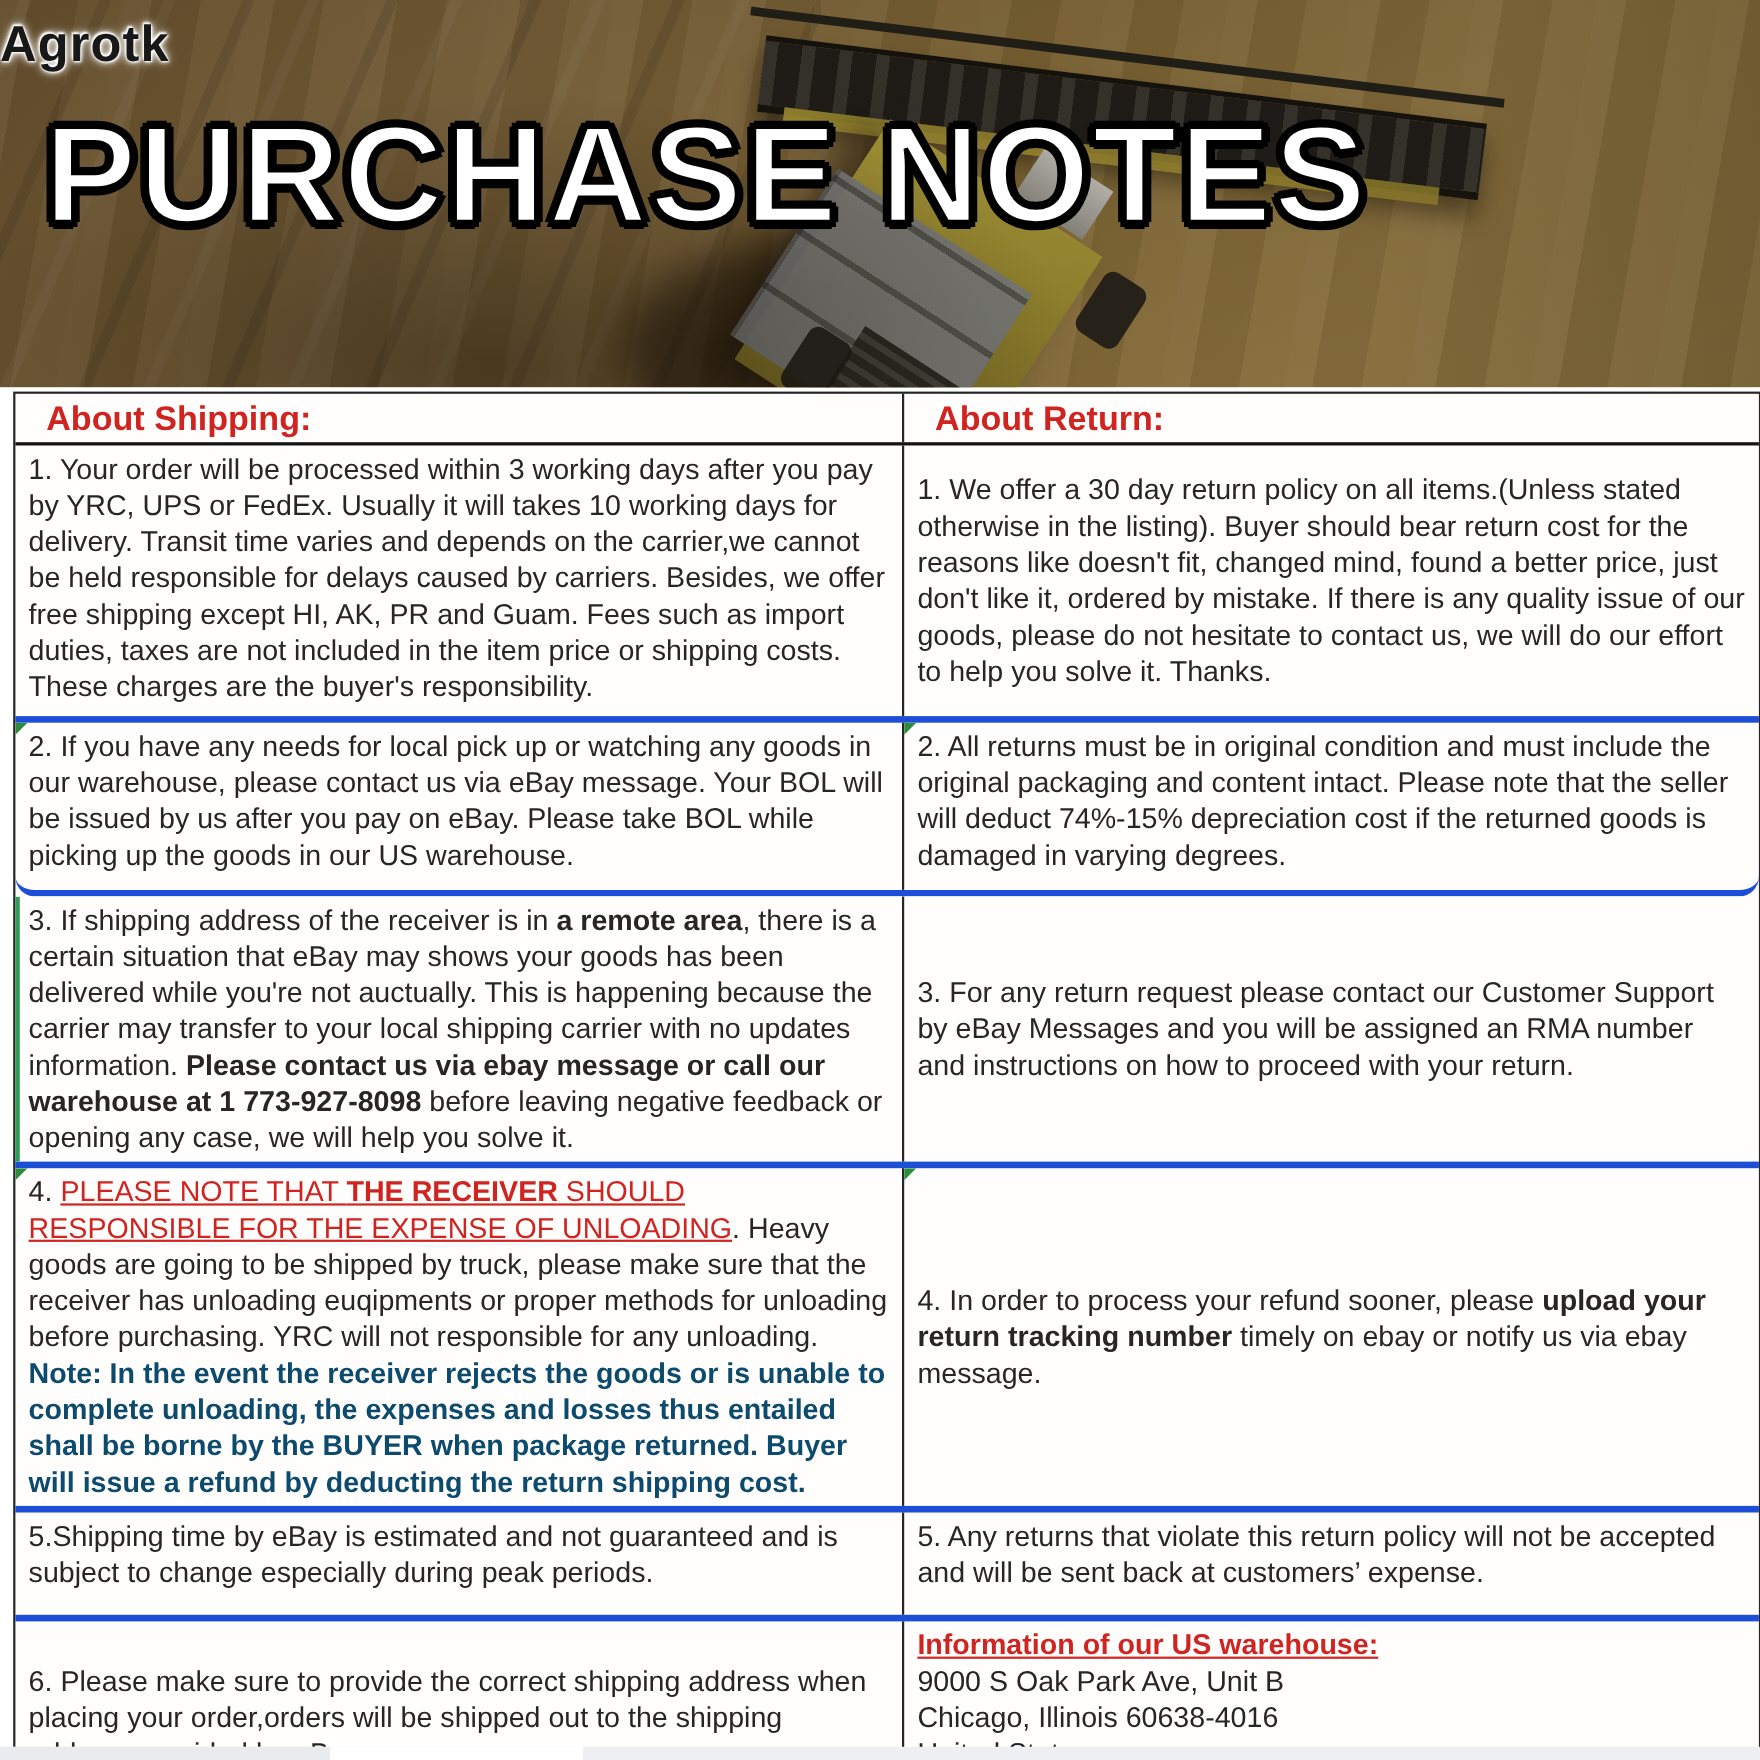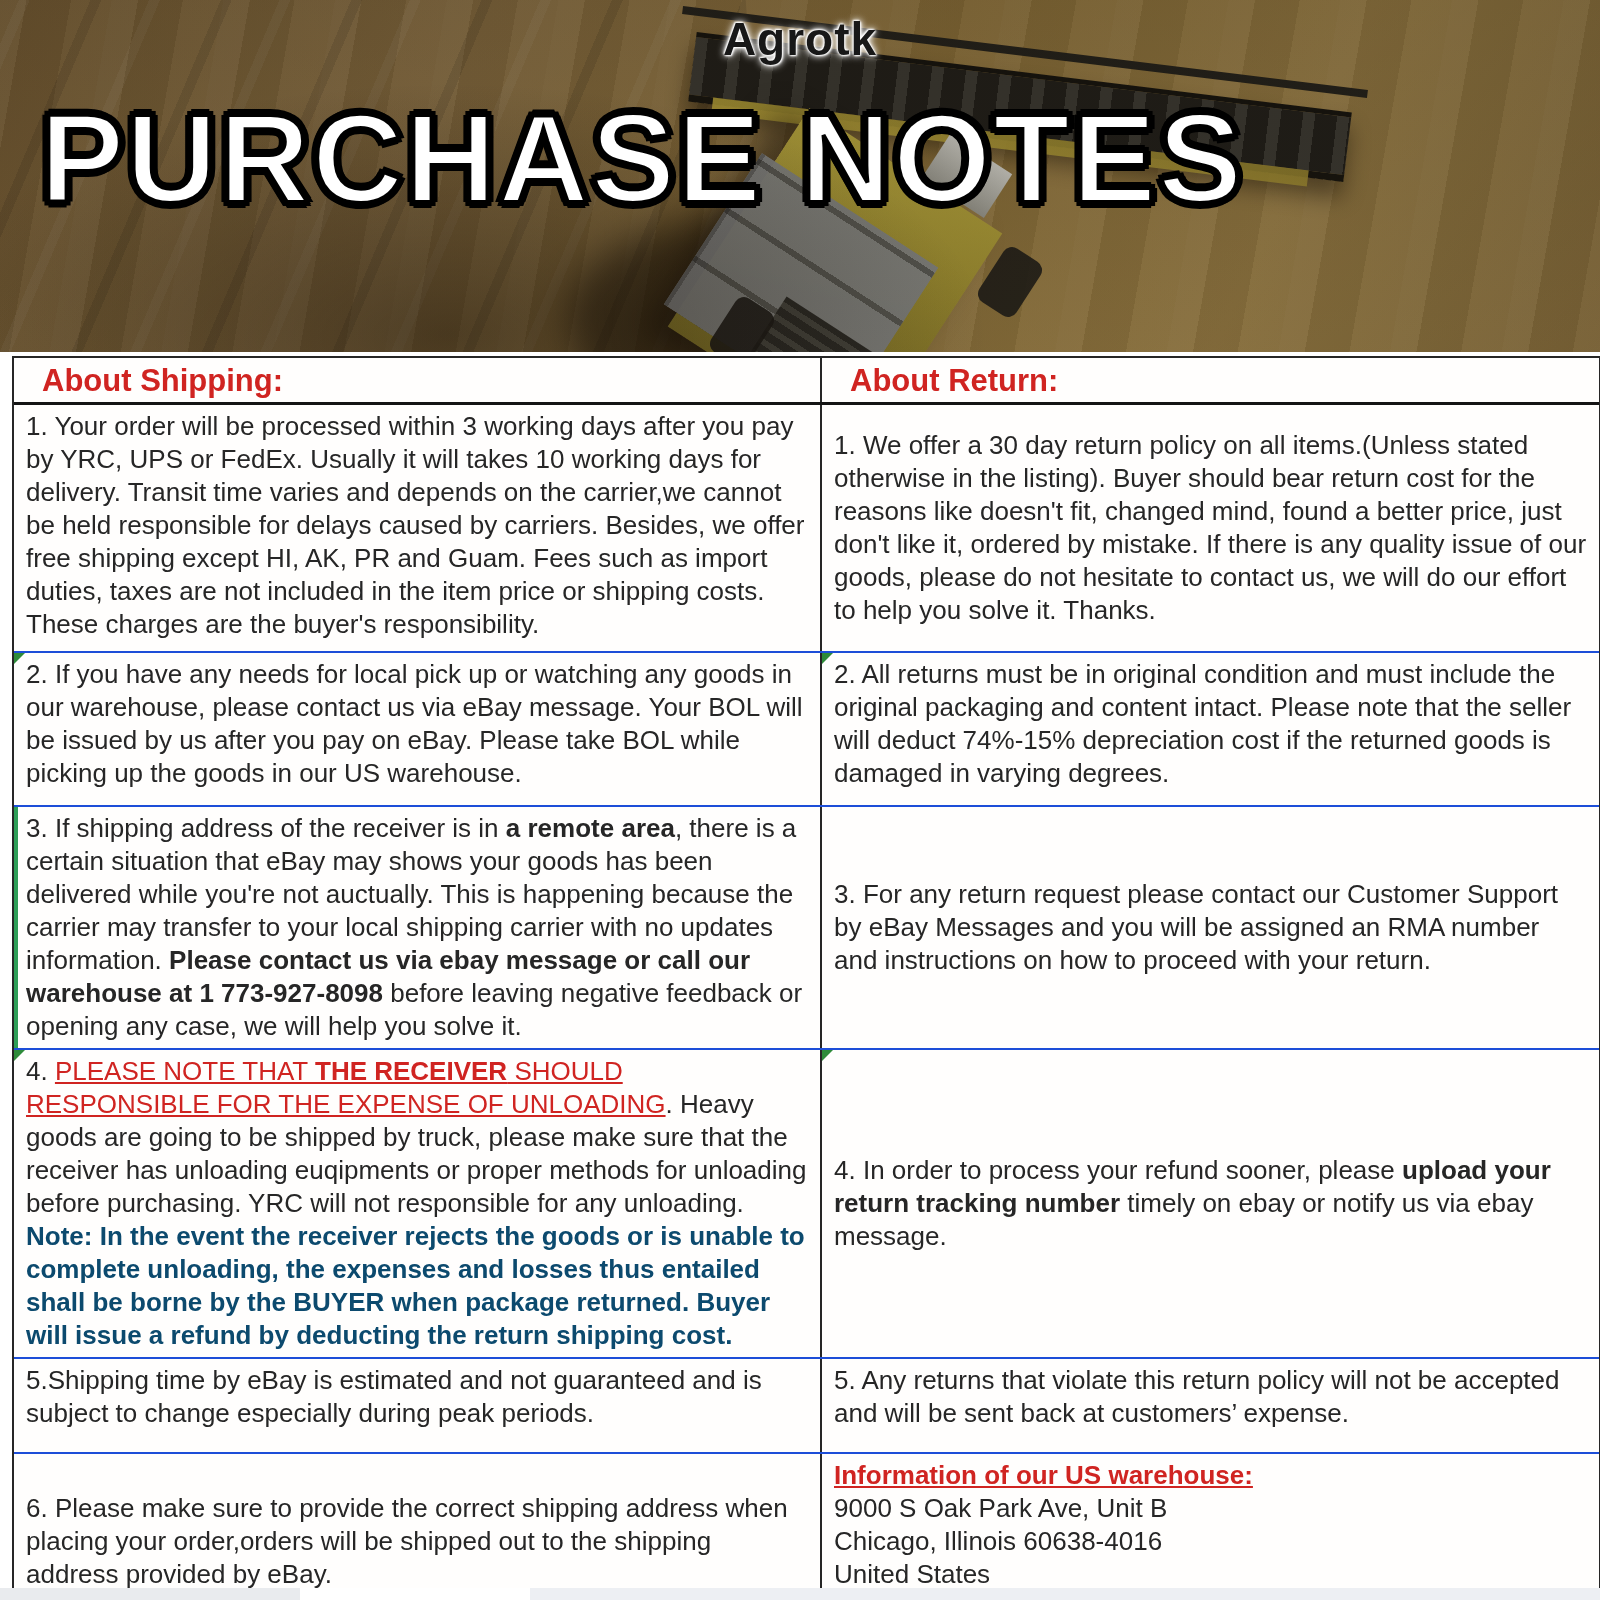--- a/index.html
+++ b/index.html
@@ -34,36 +34,36 @@
                #8c8f90; opacity:.95;}
   .cab{position:absolute;left:330px;top:150px;width:74px;height:52px;transform:rotate(33deg);
        background:linear-gradient(180deg,#d9d9d2,#9d9d94);}
   .chassis{position:absolute;left:150px;top:330px;width:150px;height:90px;transform:rotate(33deg);
        background:repeating-linear-gradient(0deg,#2d2d29 0 8px,#4a4a43 8px 14px);}
   .wheel{position:absolute;width:44px;height:64px;border-radius:10px;background:#1e1d19;opacity:.9;}
   .w1{left:388px;top:250px;transform:rotate(33deg);}
   .w2{left:120px;top:300px;transform:rotate(33deg);}
   .shadow-blob{position:absolute;left:-30px;top:210px;width:330px;height:190px;background:#0e0903;border-radius:40% 60% 55% 45%;
        filter:blur(18px);opacity:.55;transform:rotate(-18deg);}
-  .brand{position:absolute;left:0;top:12px;width:1600px;text-align:center;
+  .brand{position:absolute;left:0;top:12px;width:1600px;text-align:left;
          font-size:46px;font-weight:bold;color:#181818;letter-spacing:1px;
          text-shadow:0 0 6px #ffffff,0 0 10px #ffffff,0 0 2px #ffffff, 1px 1px 2px #ffffff,-1px -1px 2px #ffffff;}
   .hero-title{position:absolute;left:0;top:86px;width:1284px;text-align:center;
          font-size:126px;font-weight:bold;color:#ffffff;letter-spacing:2px;
          -webkit-text-stroke:4px #000;
          text-shadow:4px 4px 0 #000,-4px -4px 0 #000,4px -4px 0 #000,-4px 4px 0 #000,0 6px 0 #000,6px 0 0 #000,0 -6px 0 #000,-6px 0 0 #000;}
 
   
   .sheet{position:absolute;left:12px;top:356px;width:1585px;
          border:2px solid #262626;background:#fffefd;}
   .thead{display:grid;grid-template-columns:808px 1fr;border-bottom:3px solid #141414;}
   .thead .hcell{min-height:42px;display:flex;align-items:center;padding:2px 10px 0 28px;
          font-size:31px;font-weight:bold;color:#d02421;}
   .thead .hcell.first{border-right:2px solid #262626;}
-  .trow{display:grid;grid-template-columns:808px 1fr;border-bottom:2px solid #1d4ed8;}
+  .trow{display:grid;grid-template-columns:808px 1fr;border-bottom:6px solid #1d4ed8;}
   .trow:last-child{border-bottom:none;}
   .cell{position:relative;padding:5px 10px 5px 12px;font-size:26px;line-height:33px;color:#262626;overflow:hidden;}
   .cell.left{border-right:2px solid #262626;}
   .cell.vc{display:flex;align-items:center;}
   .cell.vc .inner{width:100%;}
   .seg-bold{font-weight:bold;}
   .seg-red-bold{color:#0c4a6e;font-weight:bold;}
   .seg-red-underline{color:#d02421;text-decoration:underline;}
   .seg-red-underline-bold{color:#d02421;text-decoration:underline;font-weight:bold;}
   .seg-red-bold-underline{color:#d02421;font-weight:bold;text-decoration:underline;}
@@ -107,21 +107,21 @@
     <div class="hcell first">About Shipping:</div>
     <div class="hcell">About Return:</div>
   </div>
   <div id="rows">
       <div class="trow" style="min-height: 246px;">
         <div class="cell left"><span>1. Your order will be processed within 3 working days after you pay by YRC, UPS or FedEx. Usually it will takes 10 working days for delivery. Transit time varies and depends on the carrier,we cannot be held responsible for delays caused by carriers. Besides, we offer free shipping except HI, AK, PR and Guam. Fees such as import duties, taxes are not included in the item price or shipping costs. These charges are the buyer's responsibility.</span></div>
         <div class="cell right vc">
           <div class="inner"><span>1. We offer a 30 day return policy on all items.(Unless stated otherwise in the listing). Buyer should bear return cost for the reasons like doesn't fit, changed mind, found a better price, just don't like it, ordered by mistake. If there is any quality issue of our goods, please do not hesitate to contact us, we will do our effort to help you solve it. Thanks.</span></div>
         </div>
       </div>
-      <div class="trow" style="min-height: 152px;">
+      <div class="trow" style="min-height: 152px; border-radius: 18px;">
         <div class="cell left"><div class="marker"></div><span>2. If you have any needs for local pick up or watching any goods in our warehouse, please contact us via eBay message. Your BOL will be issued by us after you pay on eBay. Please take BOL while picking up the goods in our US warehouse.</span></div>
         <div class="cell right"><div class="marker"></div><span>2. All returns must be in original condition and must include the original packaging and content intact. Please note that the seller will deduct 74%-15% depreciation cost if the returned goods is damaged in varying degrees.</span></div>
       </div>
       <div class="trow" style="min-height: 238px;">
         <div class="cell left green-left"><span>3. If shipping address of the receiver is in </span><span class="seg-bold">a remote area</span><span>, there is a certain situation that eBay may shows your goods has been delivered while you're not auctually.  This is happening because the carrier may transfer to your local shipping carrier with no updates information. </span><span class="seg-bold">Please contact us via ebay message or call our warehouse at 1 773-927-8098</span><span> before leaving negative feedback or opening any case, we will help you solve it.</span></div>
         <div class="cell right vc">
           <div class="inner"><span>3. For any return request please contact our Customer Support by eBay Messages and you will be assigned an RMA number and instructions on how to proceed with your return.</span></div>
         </div>
       </div>
       <div class="trow" style="min-height: 297px;">

